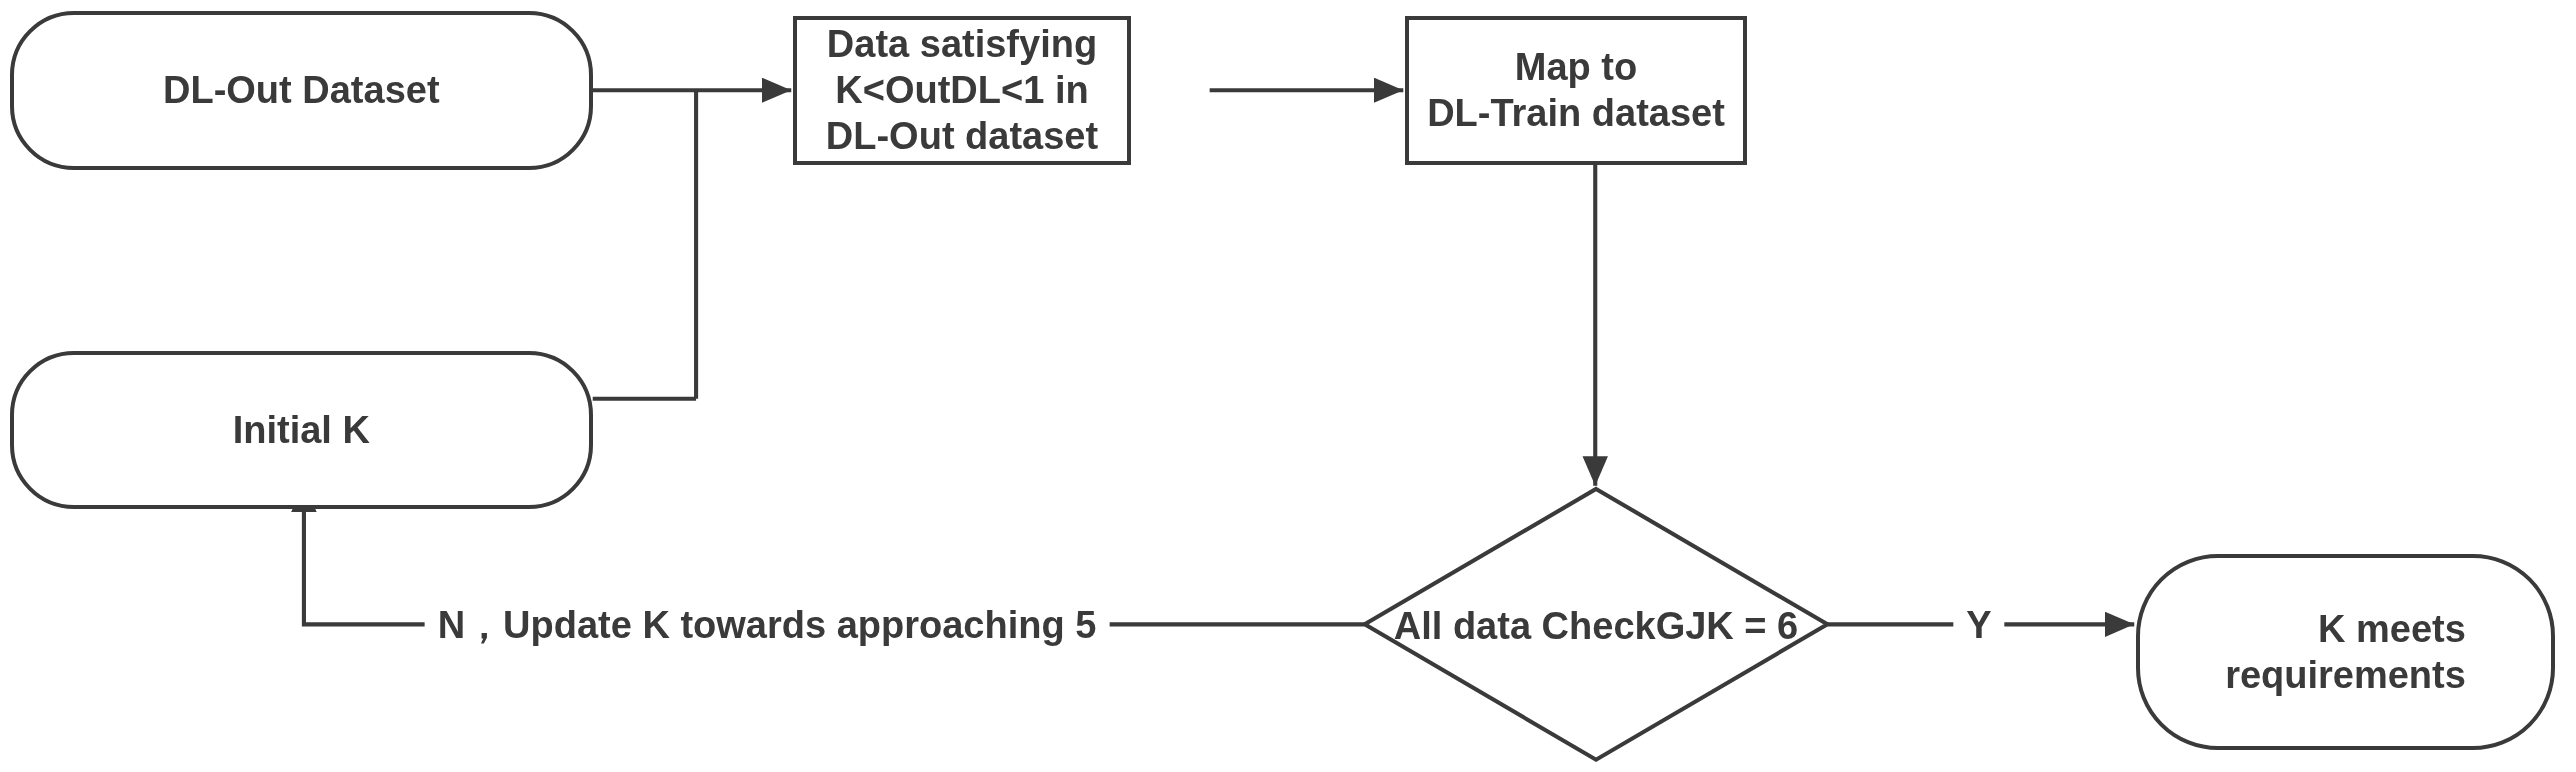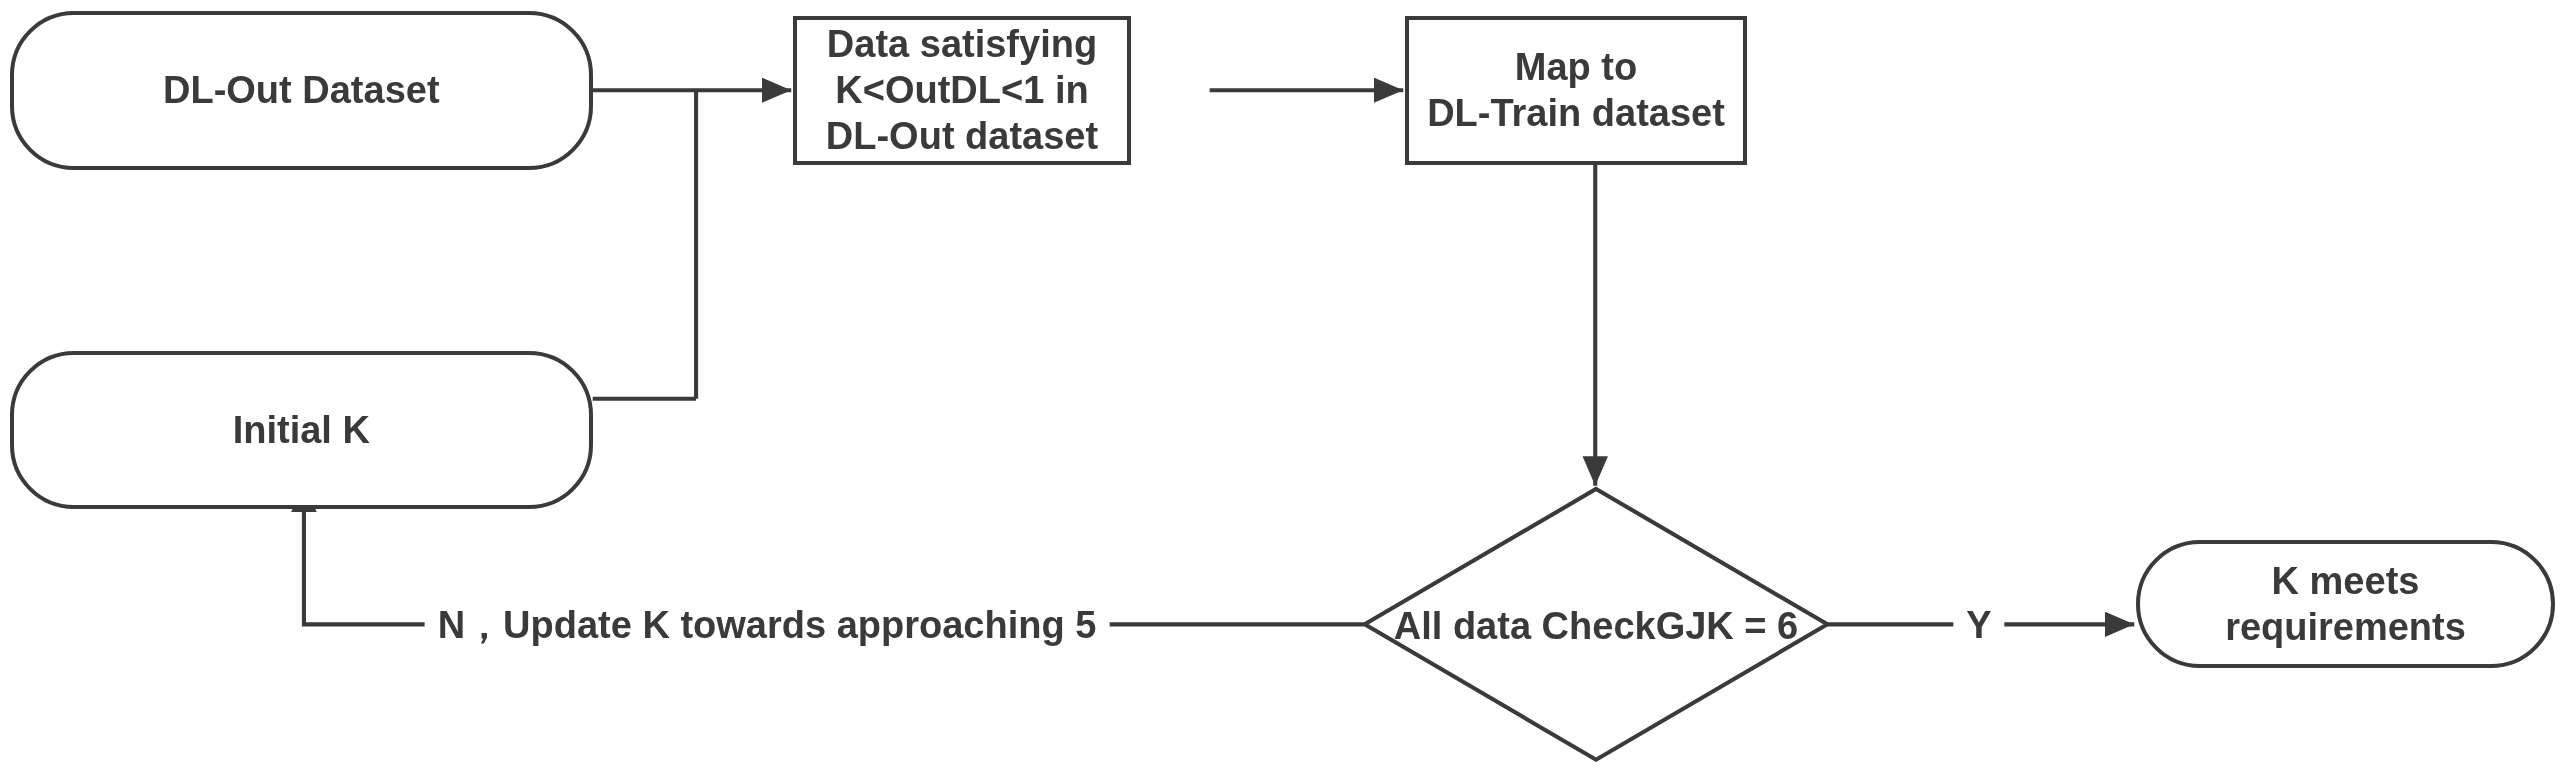--- a/index.html
+++ b/index.html
@@ -68,21 +68,21 @@
     color: var(--text);
     font-weight: bold;
     font-size: 38px;
     padding: 0 13px;
     white-space: nowrap;
   }
   #node-dl-out   { left: 9.8px;   top: 10.7px;  width: 583px; height: 159px; }
   #node-initial-k{ left: 9.8px;   top: 319px; width: 583px; height: 158px; margin-top: 32px; }
   #node-filter   { left: 793px;  top: 15.6px;  width: 338px; height: 149px; }
   #node-map      { left: 1405px; top: 15.6px;  width: 342px; height: 149px; }
-  #node-result   { left: 2136px; top: 540px; width: 419px; height: 128px; border-radius: 82px; }
+  #node-result   { left: 2136px; top: 554px; width: 419px; height: 196px; border-radius: 82px; text-align: right; }
   #label-decision{ left: 1596px; top: 626px; }
   #edge-label-n  { left: 767px;  top: 625px; }
   #edge-label-y  { left: 1979px; top: 625px; }
 </style>
 </head>
 <body>
 
 <div id="canvas">
 
   <svg id="connectors" viewBox="0 0 3139 941" xmlns="http://www.w3.org/2000/svg">

